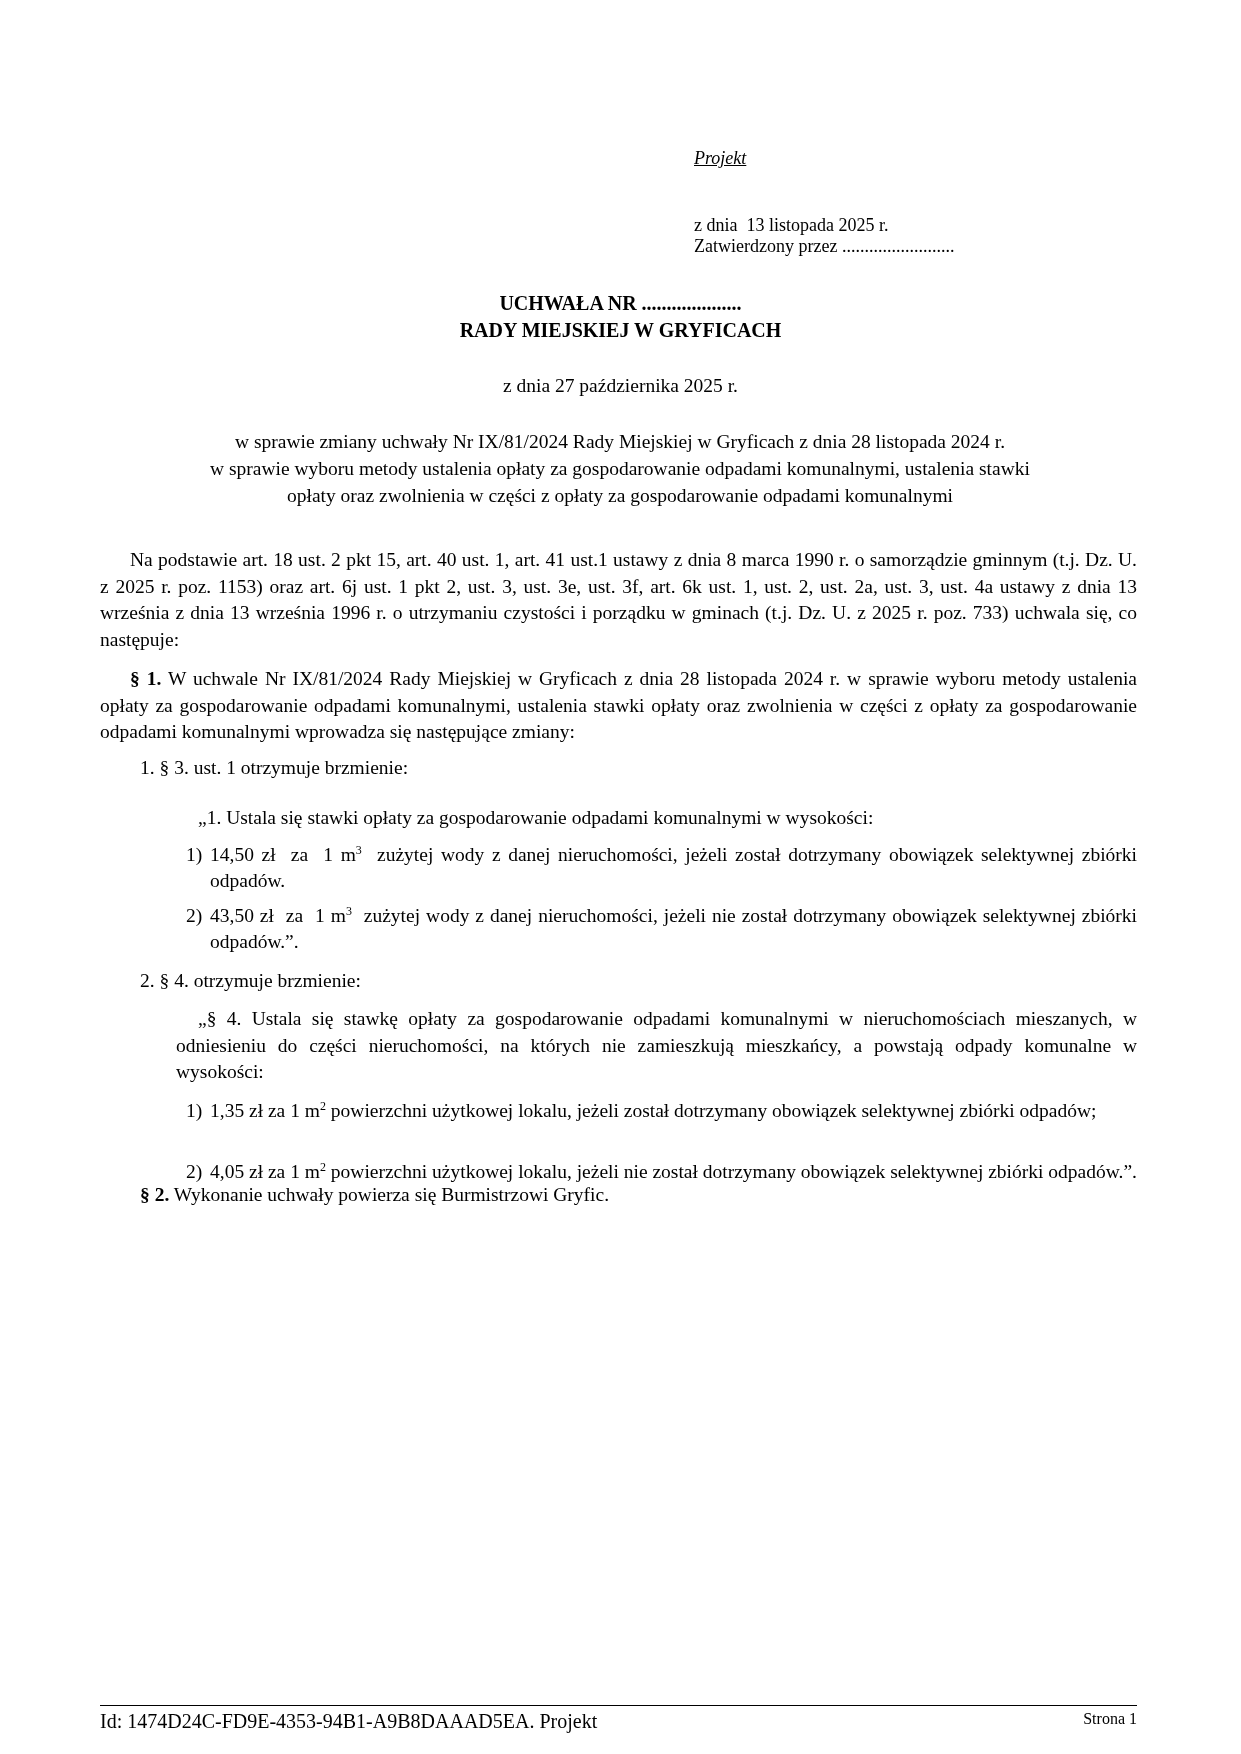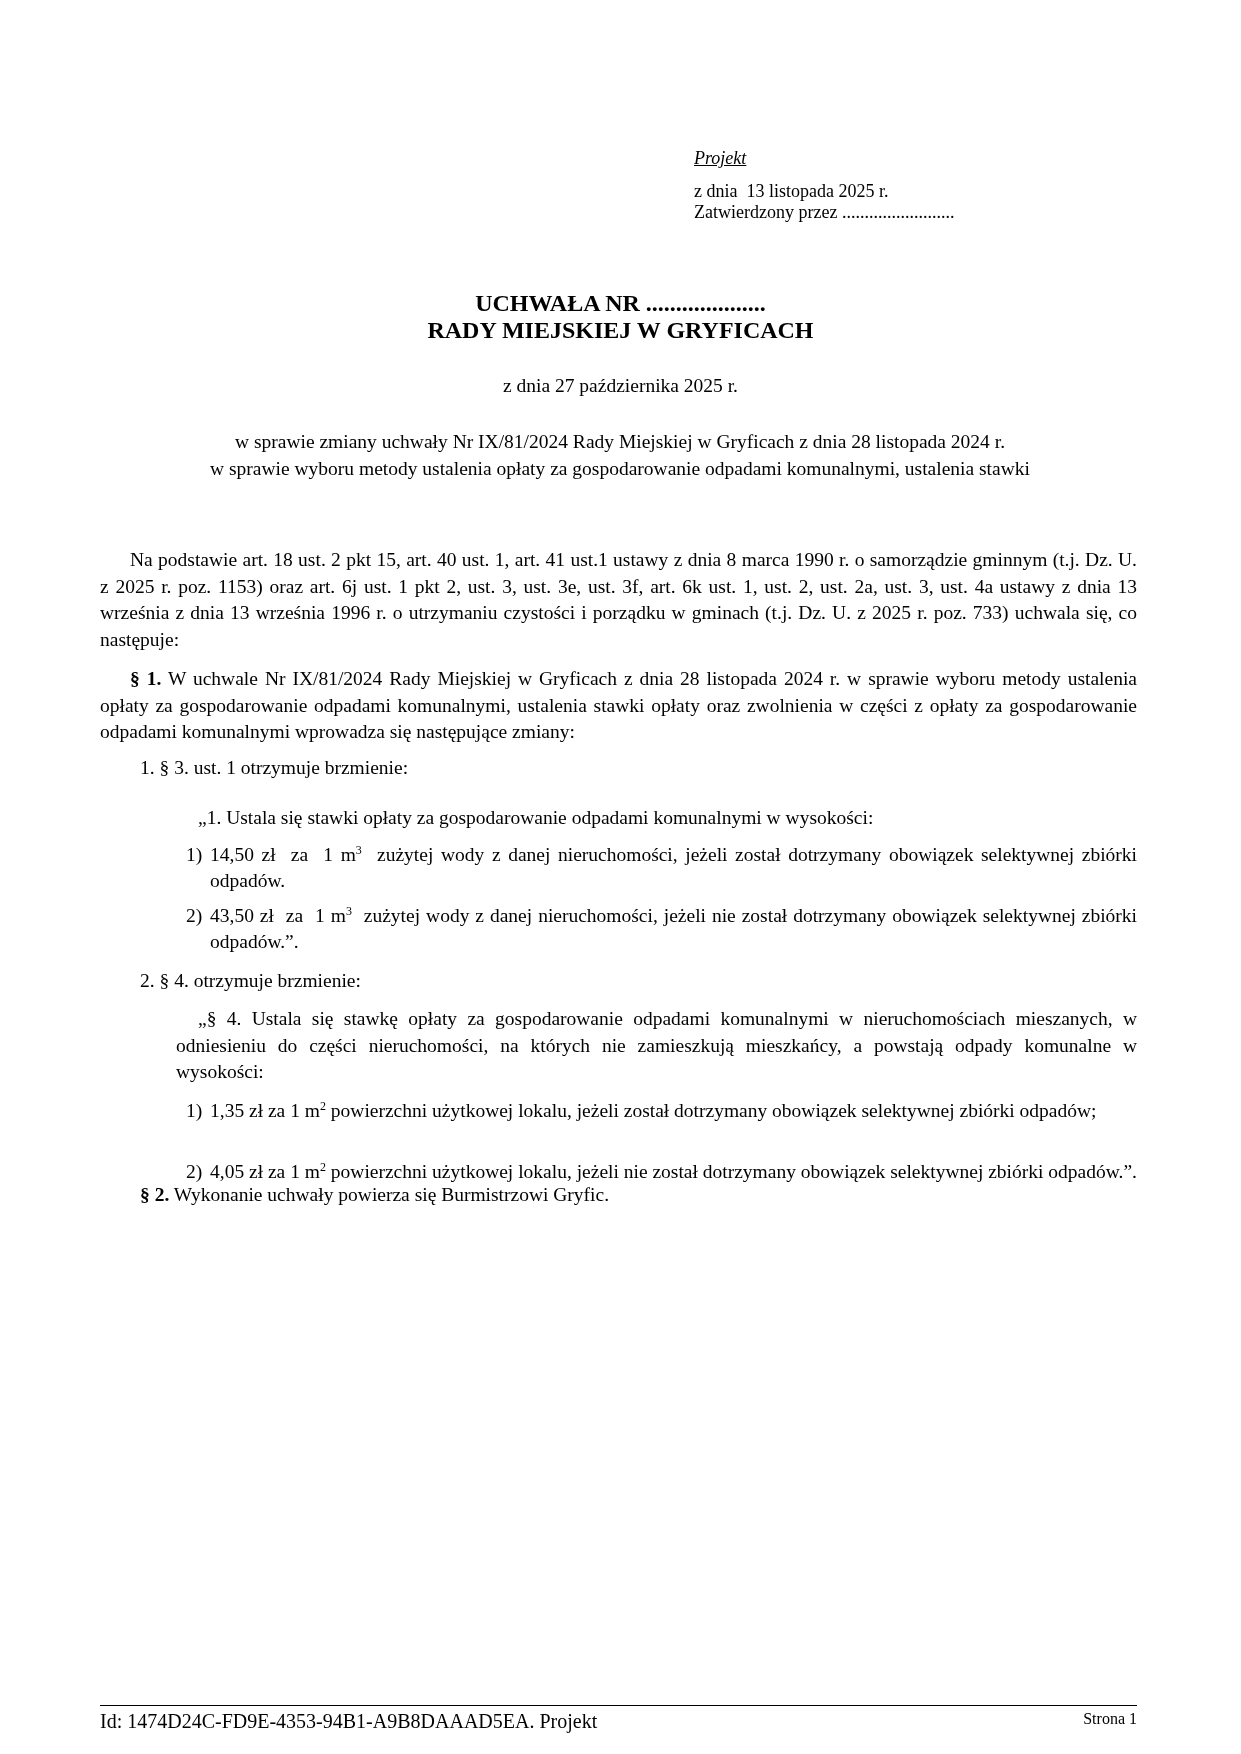--- a/index.html
+++ b/index.html
@@ -3,23 +3,23 @@
 <meta charset="utf-8">
 <style>
   html, body { margin: 0; padding: 0; background: #ffffff; }
   body {
     width: 1241px; height: 1754px; position: relative; overflow: hidden;
     font-family: "Liberation Serif", "DejaVu Serif", serif;
     color: #000000; font-size: 19.5px;
   }
   .abs { position: absolute; }
   .projekt { left: 694px; top: 148px; font-weight: normal; font-style: italic; text-decoration: underline; font-size: 18px; }
-  .datehdr { left: 694px; top: 181px; font-size: 18px; line-height: 21px; }
+  .datehdr { left: 694px; top: 215px; font-size: 18px; line-height: 21px; }
   .center { left: 0; width: 1241px; text-align: center; }
-  .titlebig { top: 290px; font-weight: bold; font-size: 24px; line-height: 27px; }
+  .titlebig { top: 290px; font-weight: bold; font-size: 20px; line-height: 27px; }
   .date2 { top: 375px; font-size: 19.5px; }
   .subject { left: 100px; width: 1040px; top: 428px; font-weight: normal; font-size: 19.5px; line-height: 27px; text-align: center; }
   .para { left: 100px; width: 1037px; text-align: justify; line-height: 26.5px; }
   .indent { text-indent: 30px; }
   sup { font-size: 12px; line-height: 0; vertical-align: super; }
   .item { position: absolute; line-height: 26px; text-align: justify; }
   .item .num { position: absolute; left: 0; top: 0; }
   .footer-rule { left: 100px; top: 1705px; width: 1037px; height: 1px; background: #000; }
   .footer-left { left: 100px; top: 1710px; font-size: 20px; }
   .footer-right { right: 104px; top: 1710px; font-size: 16px; }
@@ -35,20 +35,21 @@
 
 <div class="abs center titlebig">
   <div>UCHWAŁA NR ....................</div>
   <div>RADY MIEJSKIEJ W GRYFICACH</div>
 </div>
 <div class="abs center date2">z dnia 27 października 2025 r.</div>
 
 <div class="abs subject">
   <div>w sprawie zmiany uchwały Nr IX/81/2024 Rady Miejskiej w Gryficach z dnia 28 listopada 2024 r.</div>
   <div>w sprawie wyboru metody ustalenia opłaty za gospodarowanie odpadami komunalnymi, ustalenia stawki</div>
+  <div>opłaty oraz zwolnienia w części z opłaty za gospodarowanie odpadami komunalnymi</div>
 </div>
 
 <div class="abs para indent" style="top:547px;">Na podstawie art. 18 ust. 2 pkt 15, art. 40 ust. 1, art. 41 ust.1 ustawy z dnia 8 marca 1990 r. o samorządzie gminnym (t.j. Dz. U. z 2025 r. poz. 1153) oraz art. 6j ust. 1 pkt 2, ust. 3, ust. 3e, ust. 3f, art. 6k ust. 1, ust. 2, ust. 2a, ust. 3, ust. 4a ustawy z dnia 13 września z dnia 13 września 1996 r. o utrzymaniu czystości i porządku w gminach (t.j. Dz. U. z 2025 r. poz. 733) uchwala się, co następuje:</div>
 
 <div class="abs para indent" style="top:666px;"><b>§ 1.</b> <span>W uchwale Nr IX/81/2024 Rady Miejskiej w Gryficach z dnia 28 listopada 2024 r. w sprawie wyboru metody ustalenia opłaty za gospodarowanie odpadami komunalnymi, ustalenia stawki opłaty oraz zwolnienia w części z opłaty za gospodarowanie odpadami komunalnymi wprowadza się następujące zmiany:</span></div>
 
 <div class="abs" style="left:140px; top:755px; line-height:26px;">1. § 3. ust. 1 otrzymuje brzmienie:</div>
 <div class="abs" style="left:198px; top:805px; line-height:26px;">„1. Ustala się stawki opłaty za gospodarowanie odpadami komunalnymi w wysokości:</div>
 
 <div class="item" style="left:186px; top:842px; width:951px;">

